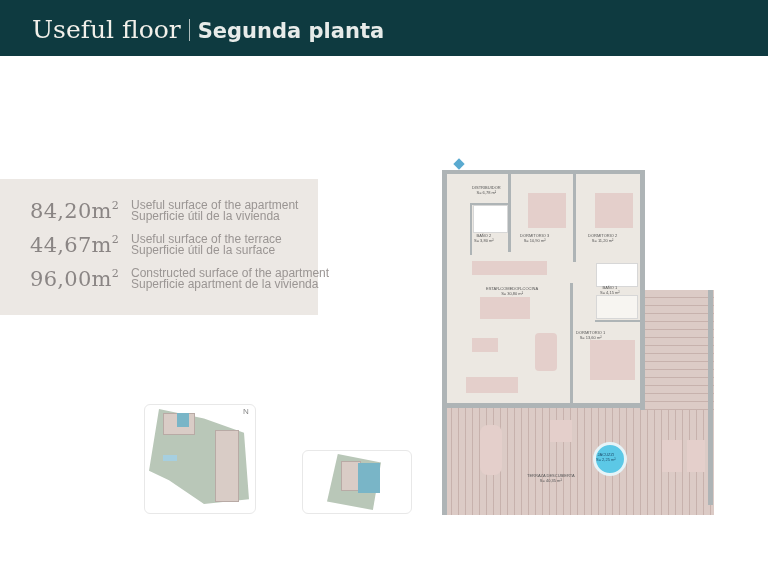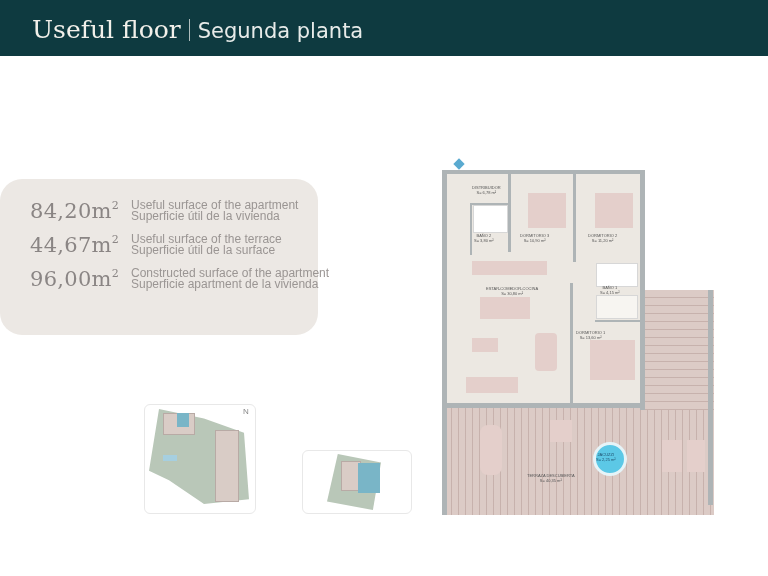--- a/index.html
+++ b/index.html
@@ -1,23 +1,23 @@
 <!DOCTYPE html>
 <html><head>
 <meta charset="utf-8">
 <style>
   html,body{margin:0;padding:0;}
   body{width:768px;height:576px;position:relative;background:#ffffff;overflow:hidden;font-family:"Liberation Sans",sans-serif;}
   .header{position:absolute;left:0;top:0;width:768px;height:56px;background:#0e3a40;}
   .header .title{position:absolute;left:32px;top:14px;color:#f2f0ea;font-size:26px;line-height:30px;white-space:nowrap;}
   .header .en{font-family:"DejaVu Serif",serif;font-size:25px;}
   .header .sep{display:inline-block;width:1px;height:22px;background:#aebdbd;margin:0 8px;vertical-align:-3px;}
-  .header .es{font-family:"DejaVu Sans",sans-serif;font-size:21px;font-weight:400;color:#e7ebe9;}
+  .header .es{font-family:"DejaVu Sans",sans-serif;font-size:21px;font-weight:700;color:#e7ebe9;}
 
-  .areas{position:absolute;left:0;top:179px;width:318px;height:156px;background:#ece8e4;border-radius:22px;}
+  .areas{position:absolute;left:0;top:179px;width:318px;height:136px;background:#ece8e4;}
   .area-row{position:absolute;left:30px;height:34px;}
   .area-row .val{position:absolute;left:0;top:0;font-family:"DejaVu Serif",serif;font-size:21px;color:#8a8584;white-space:nowrap;letter-spacing:0.3px;}
   .area-row .val sup{font-size:11px;vertical-align:9px;}
   .area-row .desc{position:absolute;left:101px;top:1px;font-size:12px;line-height:11px;color:#9a9593;white-space:nowrap;}
 
   .plan{position:absolute;left:440px;top:155px;width:290px;height:365px;}
   .wall{position:absolute;background:#aeb4b6;}
   .floor{position:absolute;background:#ece8e2;}
   .terrace{position:absolute;background:#dccbc6;}
   .furn{position:absolute;background:#e4cfcb;}

